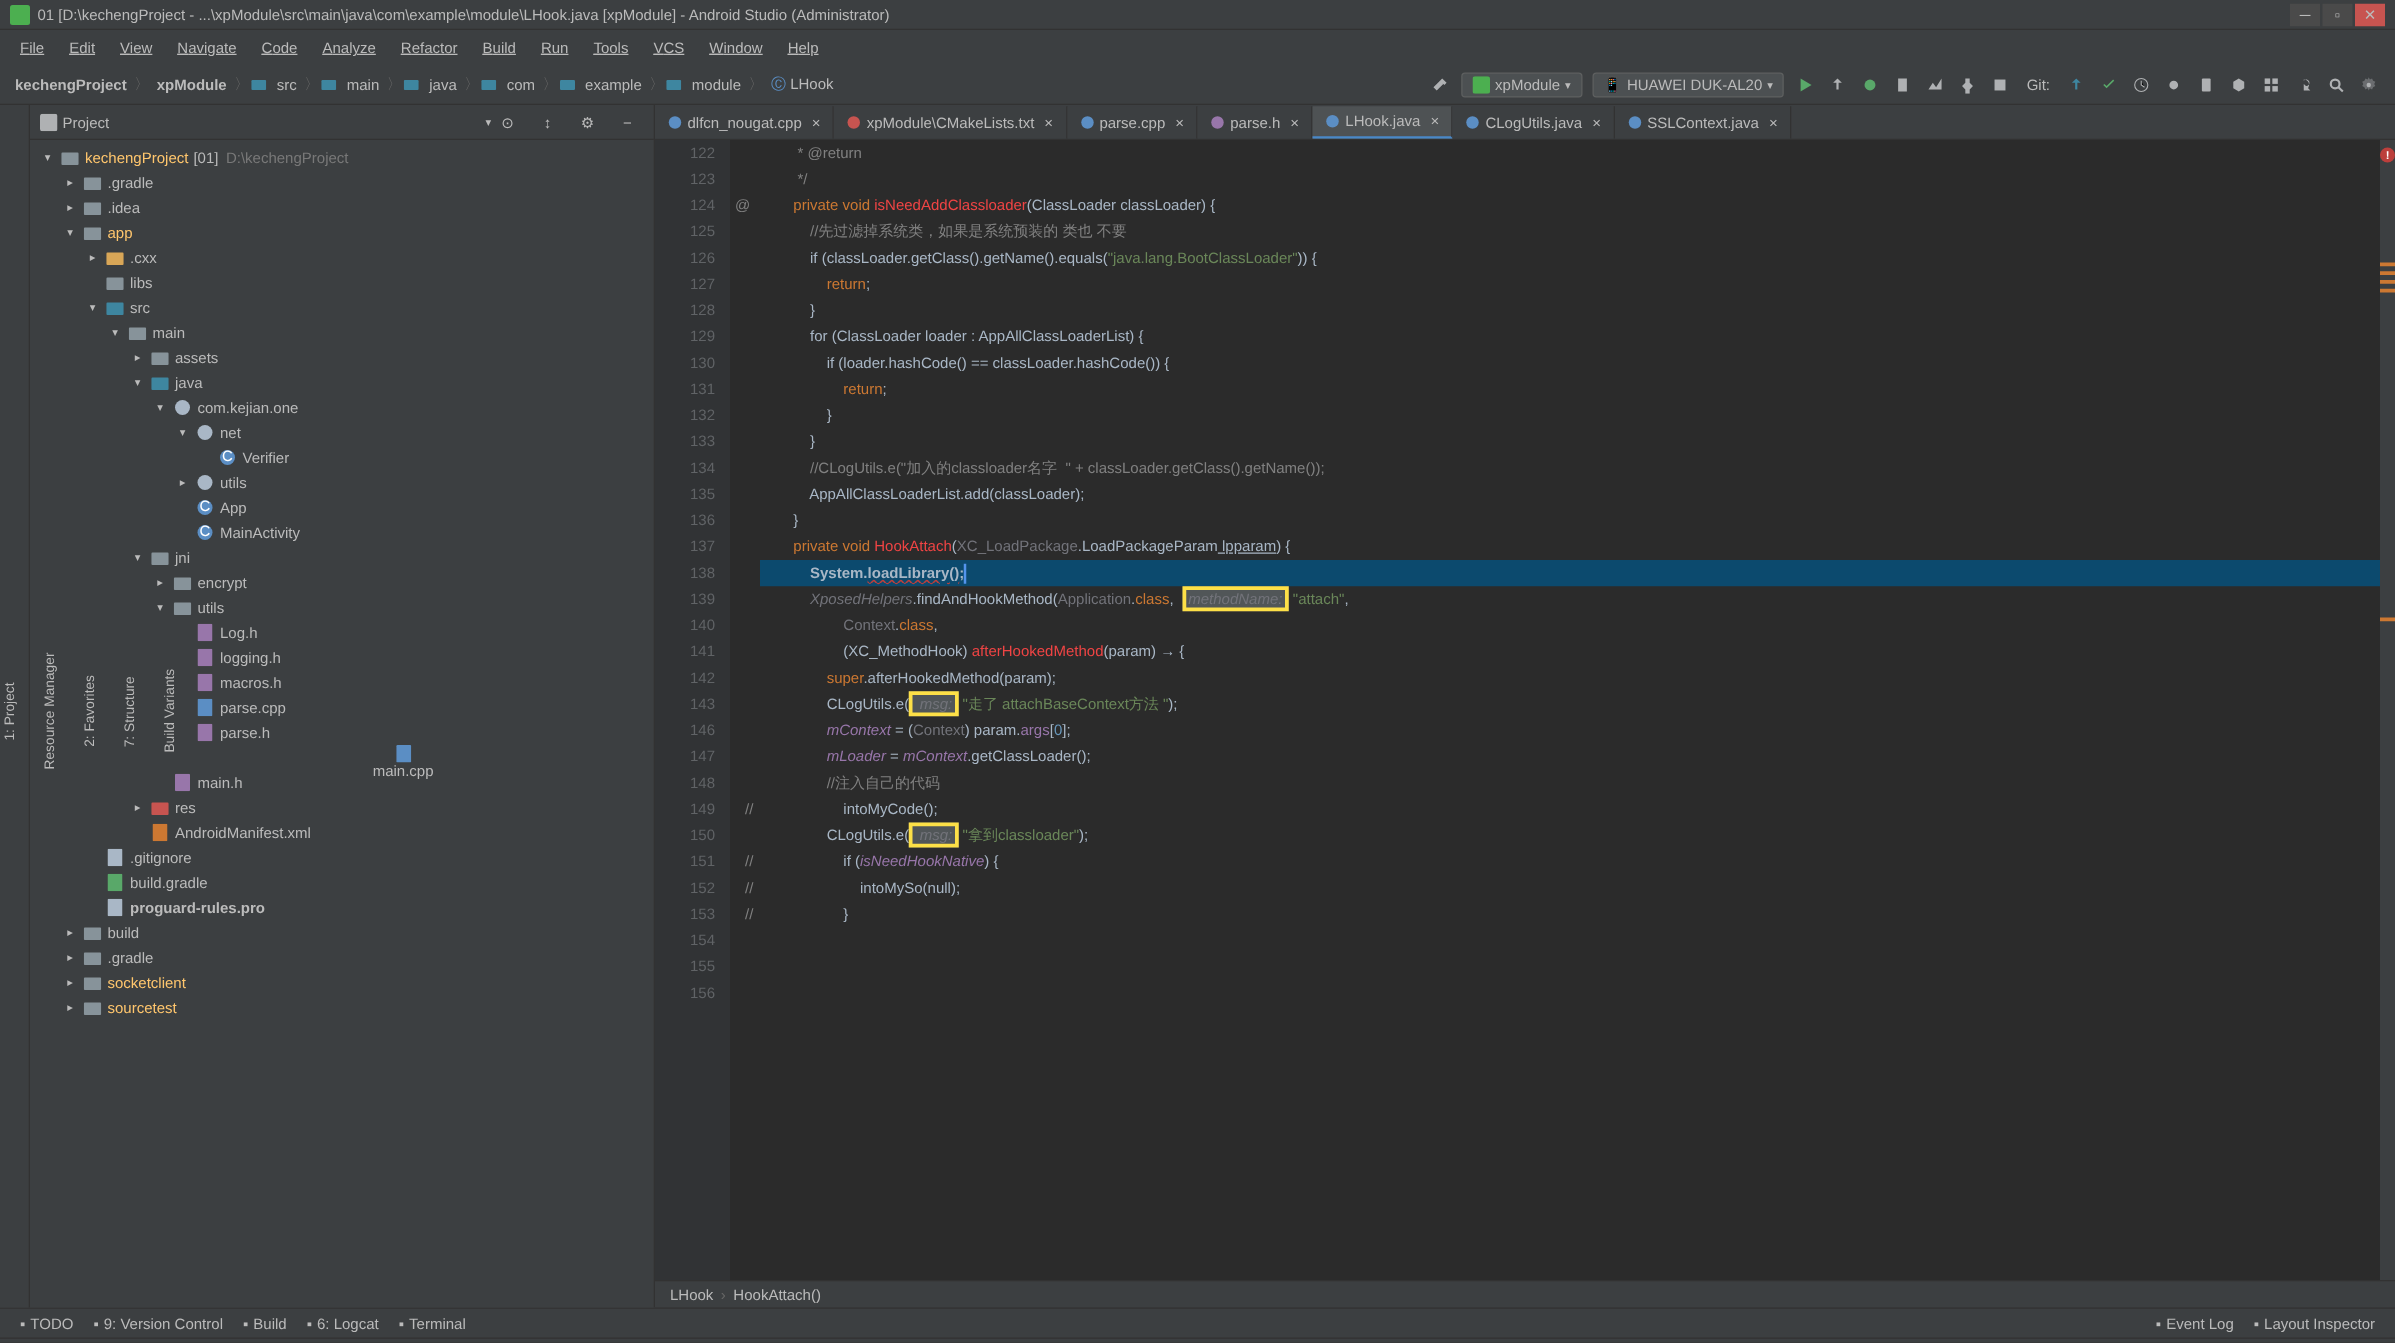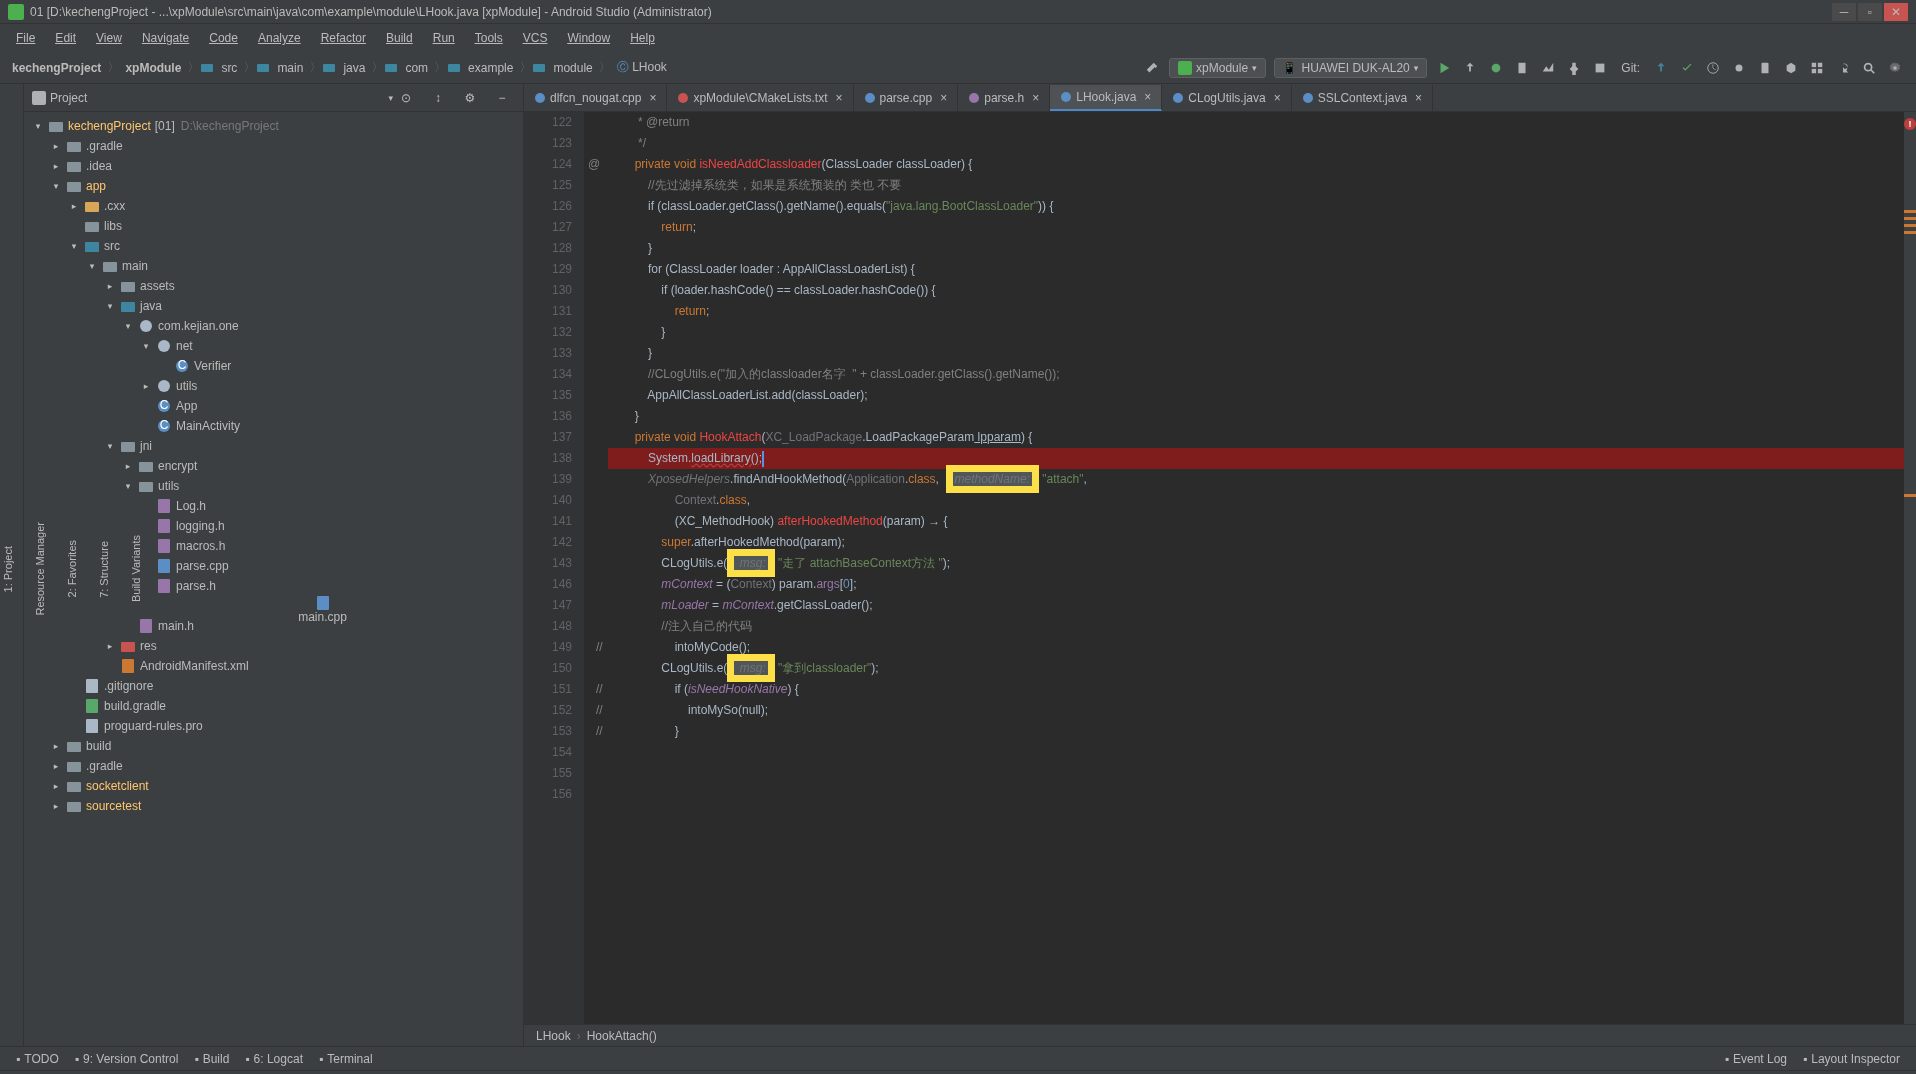--- a/index.html
+++ b/index.html
@@ -43,27 +43,27 @@
 .gutter { width: 60px; background: #313335; text-align: right; padding-right: 12px; color: #606366; line-height: 21px; position: relative; }
 .code-content { flex: 1; background: #2b2b2b; color: #a9b7c6; line-height: 21px; padding-left: 24px; white-space: pre; position: relative; }
 .marker-strip { width: 12px; background: #3c3f41; }
 .kw { color: #cc7832; }
 .str { color: #6a8759; }
 .cmt { color: #808080; }
 .fn { color: #ef4444; }
 .type { color: #a9b7c6; }
 .param { color: #72737a; font-style: italic; }
 .num { color: #6897bb; }
-.hl-box { background: #515658; border: 7px solid #fde047; padding: 0 2px; }
+.hl-box { background: #515658; border: 3px solid #fde047; padding: 0 2px; }
 .err-underline { text-decoration: underline wavy #bc3f3c; }
 .breadcrumb-bottom { height: 22px; background: #3c3f41; border-top: 1px solid #323232; display: flex; align-items: center; padding: 0 12px; color: #bbbbbb; font-size: 11px; }
 .bottom-toolbar { height: 24px; background: #3c3f41; border-top: 1px solid #323232; display: flex; align-items: center; padding: 0 8px; }
 .bottom-item { padding: 2px 8px; color: #bbbbbb; display: flex; align-items: center; gap: 4px; cursor: pointer; }
 .statusbar { height: 24px; background: #3c3f41; border-top: 1px solid #323232; display: flex; align-items: center; padding: 0 8px; }
-.caret-line { background: #7f1d1d; }
+.caret-line { background: #0c4a6e; font-weight: bold; }
 .chev { font-size: 9px; color: #bbbbbb; }
 .folder-svg { width:14px; height:12px; }
 .err-badge { width: 12px; height: 12px; background: #bc3f3c; border-radius: 50%; display: inline-flex; align-items: center; justify-content: center; color: #fff; font-size: 9px; font-weight: bold; }
 </style>
 </head>
 <body>
 
 <div class="titlebar">
   <div class="titlebar-icon"></div>
   <div class="titlebar-text">01 [D:\kechengProject - ...\xpModule\src\main\java\com\example\module\LHook.java [xpModule] - Android Studio (Administrator)</div>
@@ -531,21 +531,21 @@
         </div>
         <div class="tree-node" style="padding-left: 44px;">
           <span class="tree-arrow"></span>
           <span class="tree-icon">
             <svg width="12" height="14">
               <rect fill="#59a869" width="12" height="14" rx="1"></rect>
             </svg>
           </span>
           <span class="tree-label">build.gradle</span>
         </div>
-        <div class="tree-node" style="padding-left: 44px;">
+        <div class="tree-node" style="padding-left: 44px; font-weight: bold;">
           <span class="tree-arrow"></span>
           <span class="tree-icon">
             <svg width="12" height="14">
               <rect fill="#a9b7c6" width="12" height="14" rx="1"></rect>
             </svg>
           </span>
           <span class="tree-label">proguard-rules.pro</span>
         </div>
         <div class="tree-node" style="padding-left: 26px;">
           <span class="tree-arrow">▸</span>

